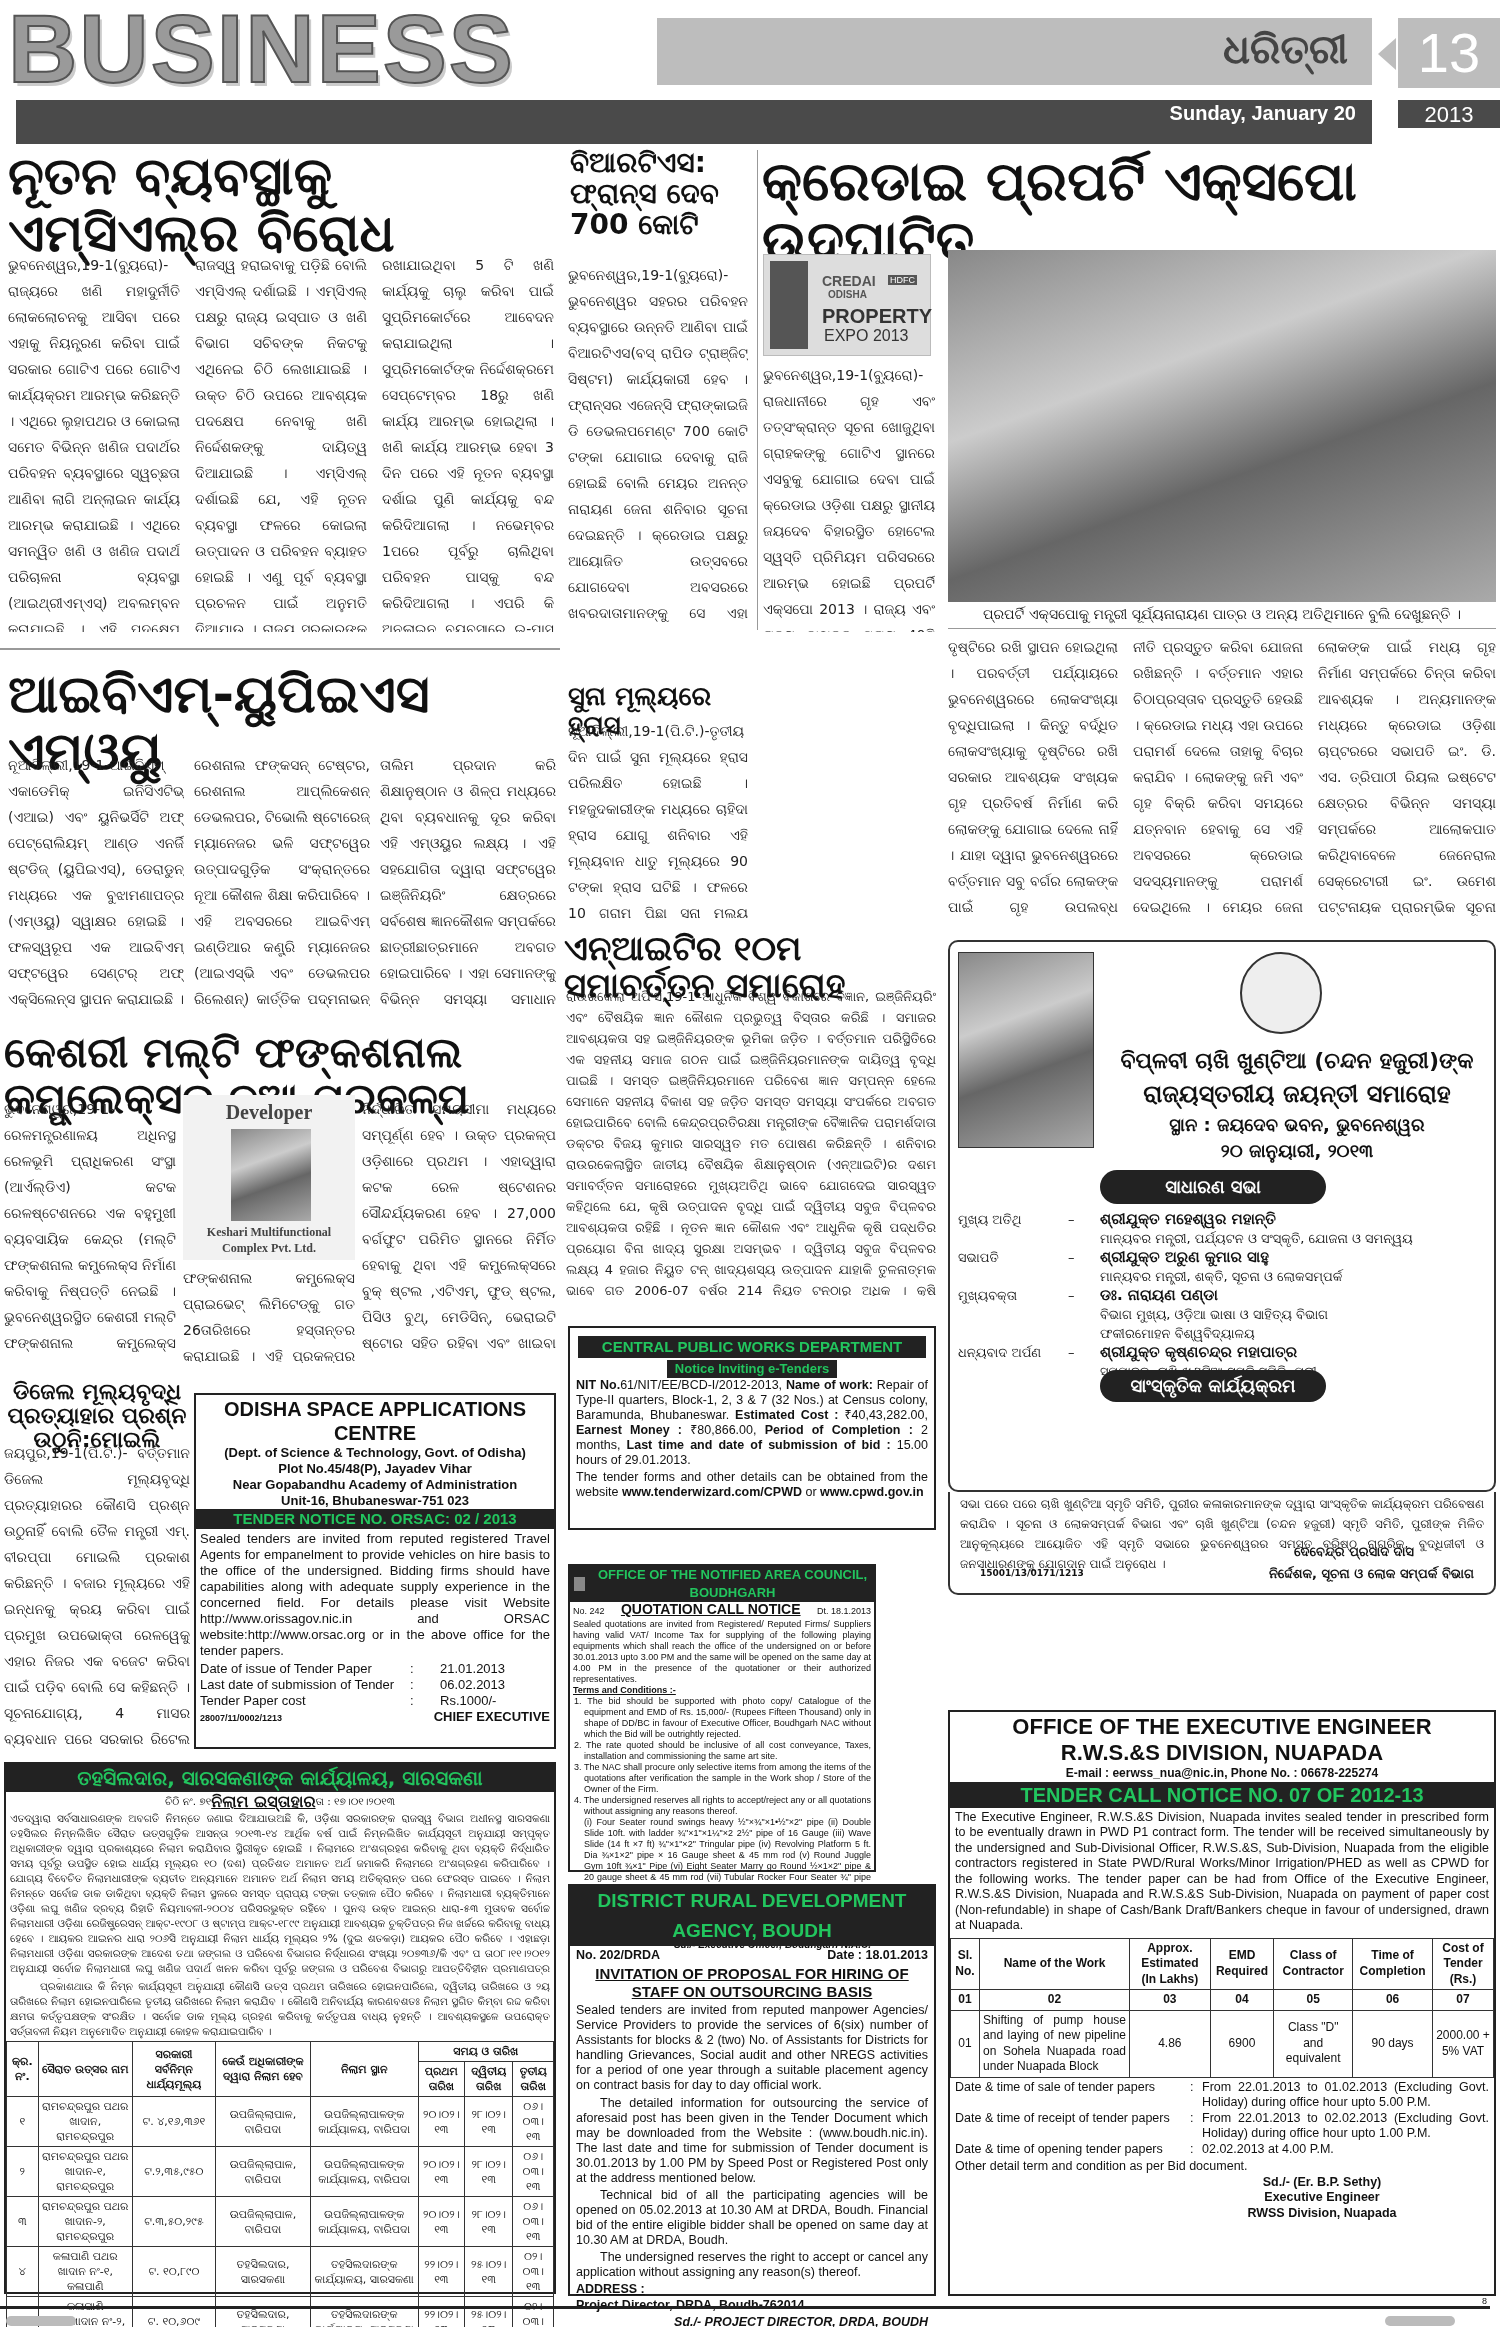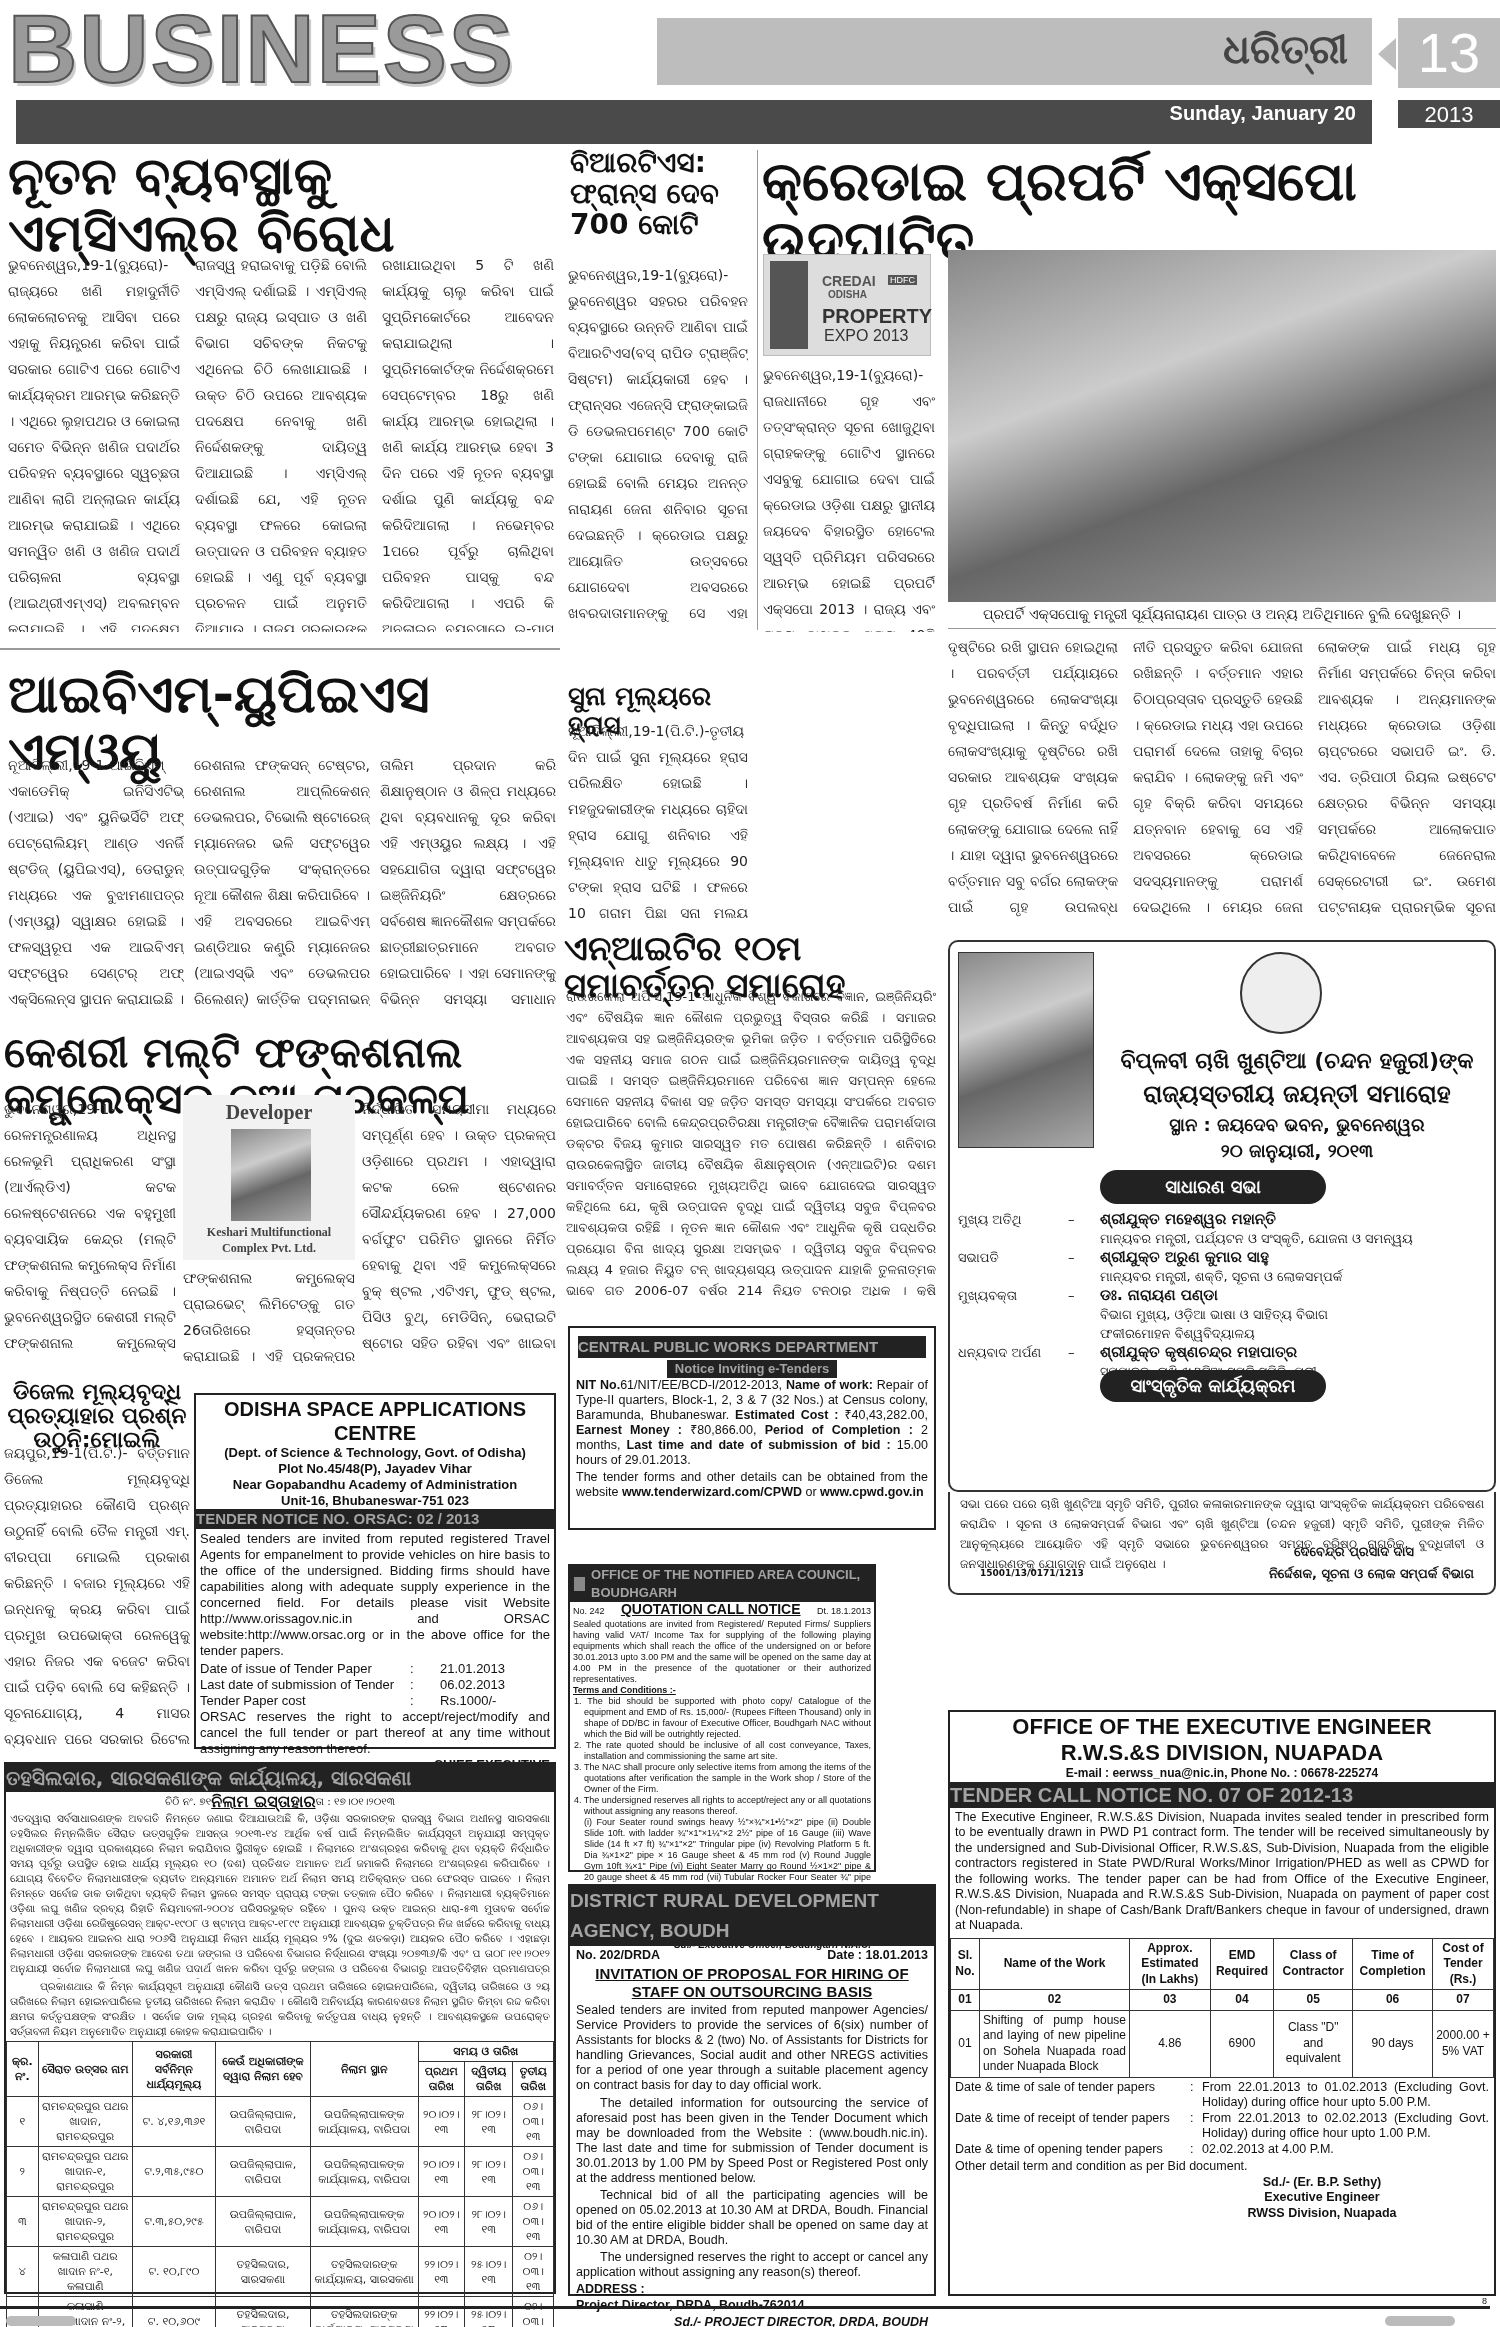--- a/index.html
+++ b/index.html
@@ -15,21 +15,21 @@
 #mast-datebar{left:16px;top:100px;width:1356px;height:44px;background:#4a4a4a}
 #mast-date{right:16px;top:2px;font-size:20px;font-weight:bold;color:#fff}
 #mast-yearbox{left:1398px;top:100px;width:102px;height:28px;background:#4a4a4a}
 #mast-year{left:0;top:2px;width:100%;text-align:center;font-size:22px;color:#fff}
 .hl{font-family:"DejaVu Sans",sans-serif;font-weight:bold;color:#111;line-height:1.1}
 .bt{font-family:"DejaVu Sans",sans-serif;font-size:15px;line-height:26px;color:#222;text-align:justify}
 .rule{background:#999}
 .photo{background:linear-gradient(160deg,#888 0%,#ccc 35%,#666 60%,#aaa 100%)}
 .box{border:2px solid #222}
 .ad{font-family:"Liberation Sans",sans-serif;color:#111}
-.blackbar{background:#222;color:#a3a3a3;text-align:left;font-weight:bold}
+.blackbar{background:#222;color:#22c55e;text-align:center;font-weight:bold}
 table{border-collapse:collapse}
 td,th{border:1px solid #333;font-size:12px;padding:2px 3px;text-align:center;font-family:"Liberation Sans",sans-serif}
 .odtab td,.odtab th{font-family:"DejaVu Sans",sans-serif;font-size:11px}
 .pill{background:#222;color:#fff;border-radius:18px;text-align:center;font-weight:bold;font-family:"DejaVu Sans",sans-serif}
 .scroll{background:#bbb;border-radius:10px}
 </style>
 </head>
 <body>
 
 <div class="abs" id="mast-title">BUSINESS</div>
@@ -117,21 +117,20 @@
         <span style="width:210px">Last date of submission of Tender</span>
         <span style="width:30px">:</span>
         <span>06.02.2013</span>
       </div>
     <div style="display:flex">
         <span style="width:210px">Tender Paper cost</span>
         <span style="width:30px">:</span>
         <span>Rs.1000/-</span>
       </div>
   </div>
-  <div style="padding:0 4px;text-align:justify">ORSAC reserves the right to accept/reject/modify and cancel the full tender or part thereof at any time without assigning any reason thereof.</div>
   <div style="display:flex;justify-content:space-between;padding:0 4px;align-items:baseline">
     <span style="font-size:9px;font-weight:bold">28007/11/0002/1213</span>
     <span style="font-weight:bold;font-size:13px">CHIEF EXECUTIVE</span>
   </div>
 </div>
 
 <div class="abs box" style="left:4px;top:1762px;width:552px;height:532px;font-family:'DejaVu Sans',sans-serif;font-size:10.5px;line-height:15px">
   <div class="blackbar" style="font-size:20px;line-height:28px">ତହସିଲଦାର, ସାରସକଣାଙ୍କ କାର୍ଯ୍ୟାଳୟ, ସାରସକଣା</div>
   <div style="display:flex;justify-content:center;align-items:center;padding:2px 4px">
     <span>ଚିଠି ନଂ. ୭୧</span>

